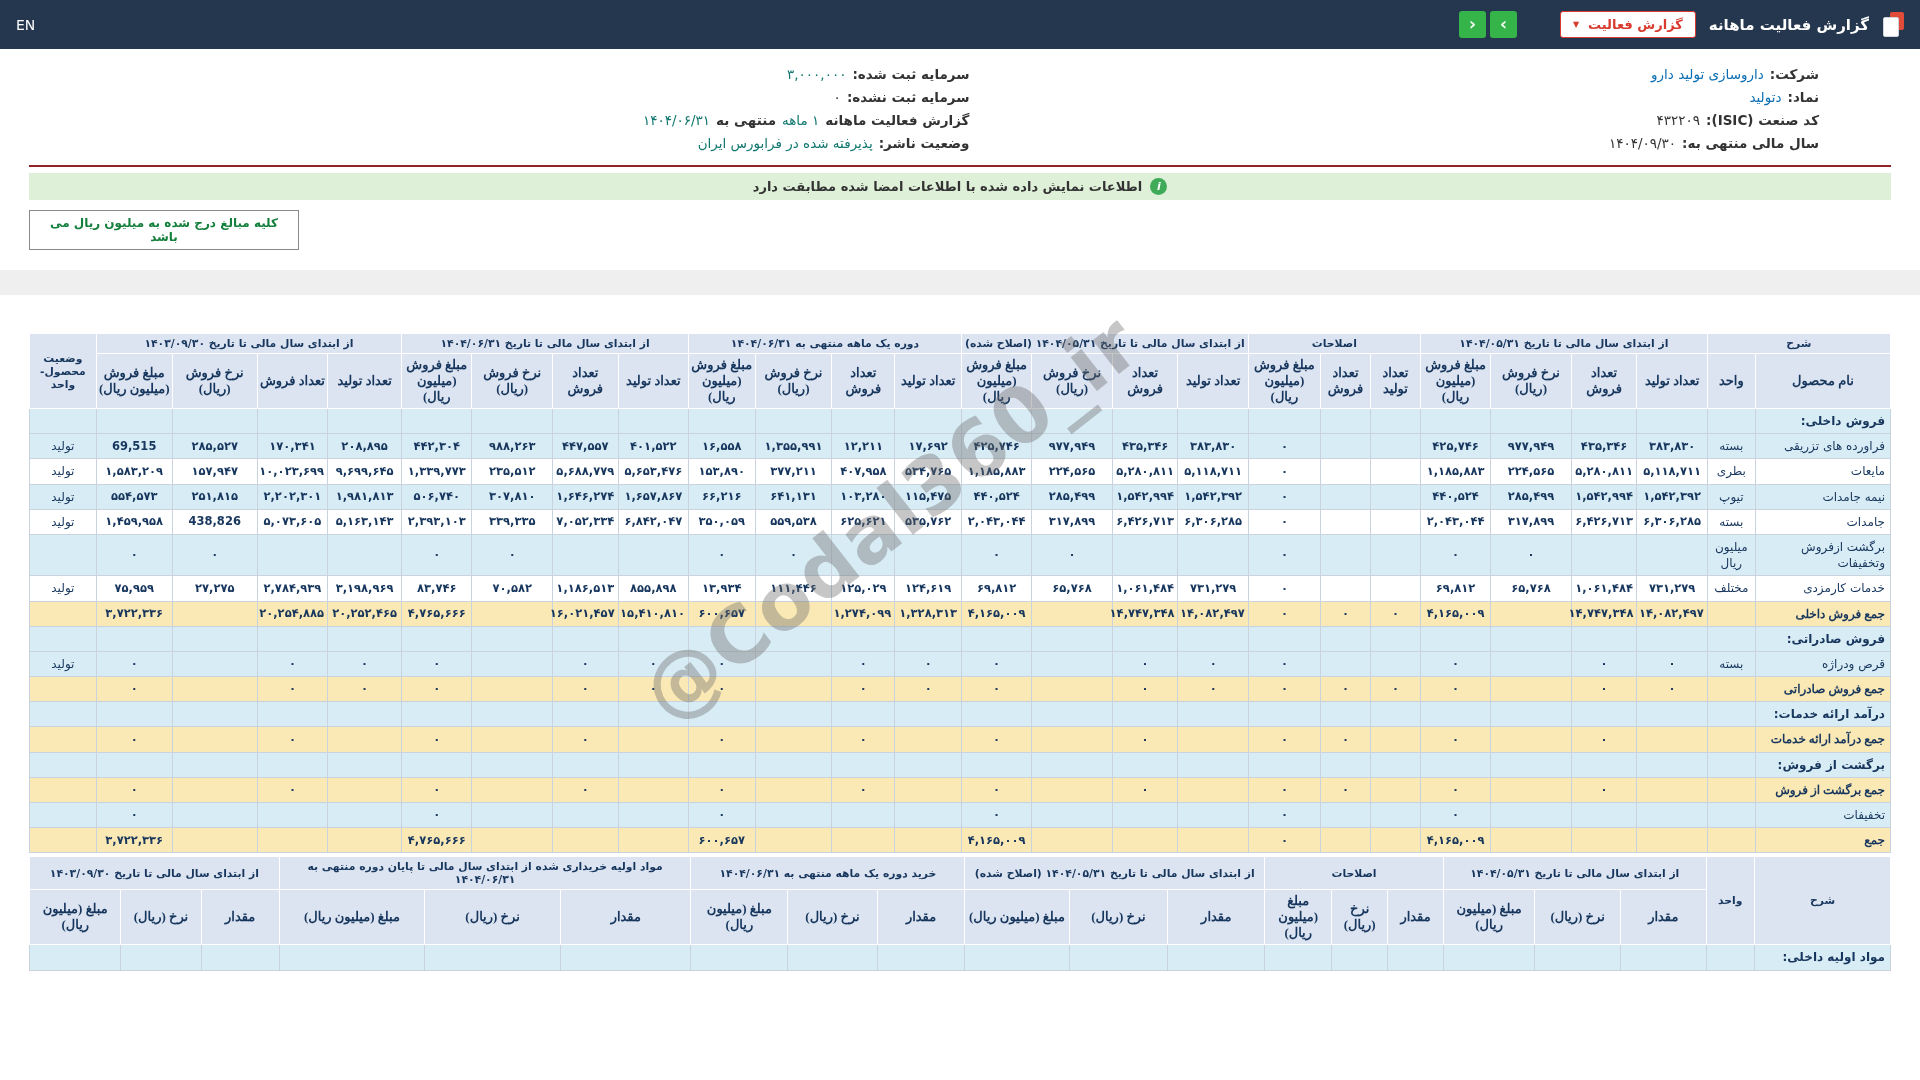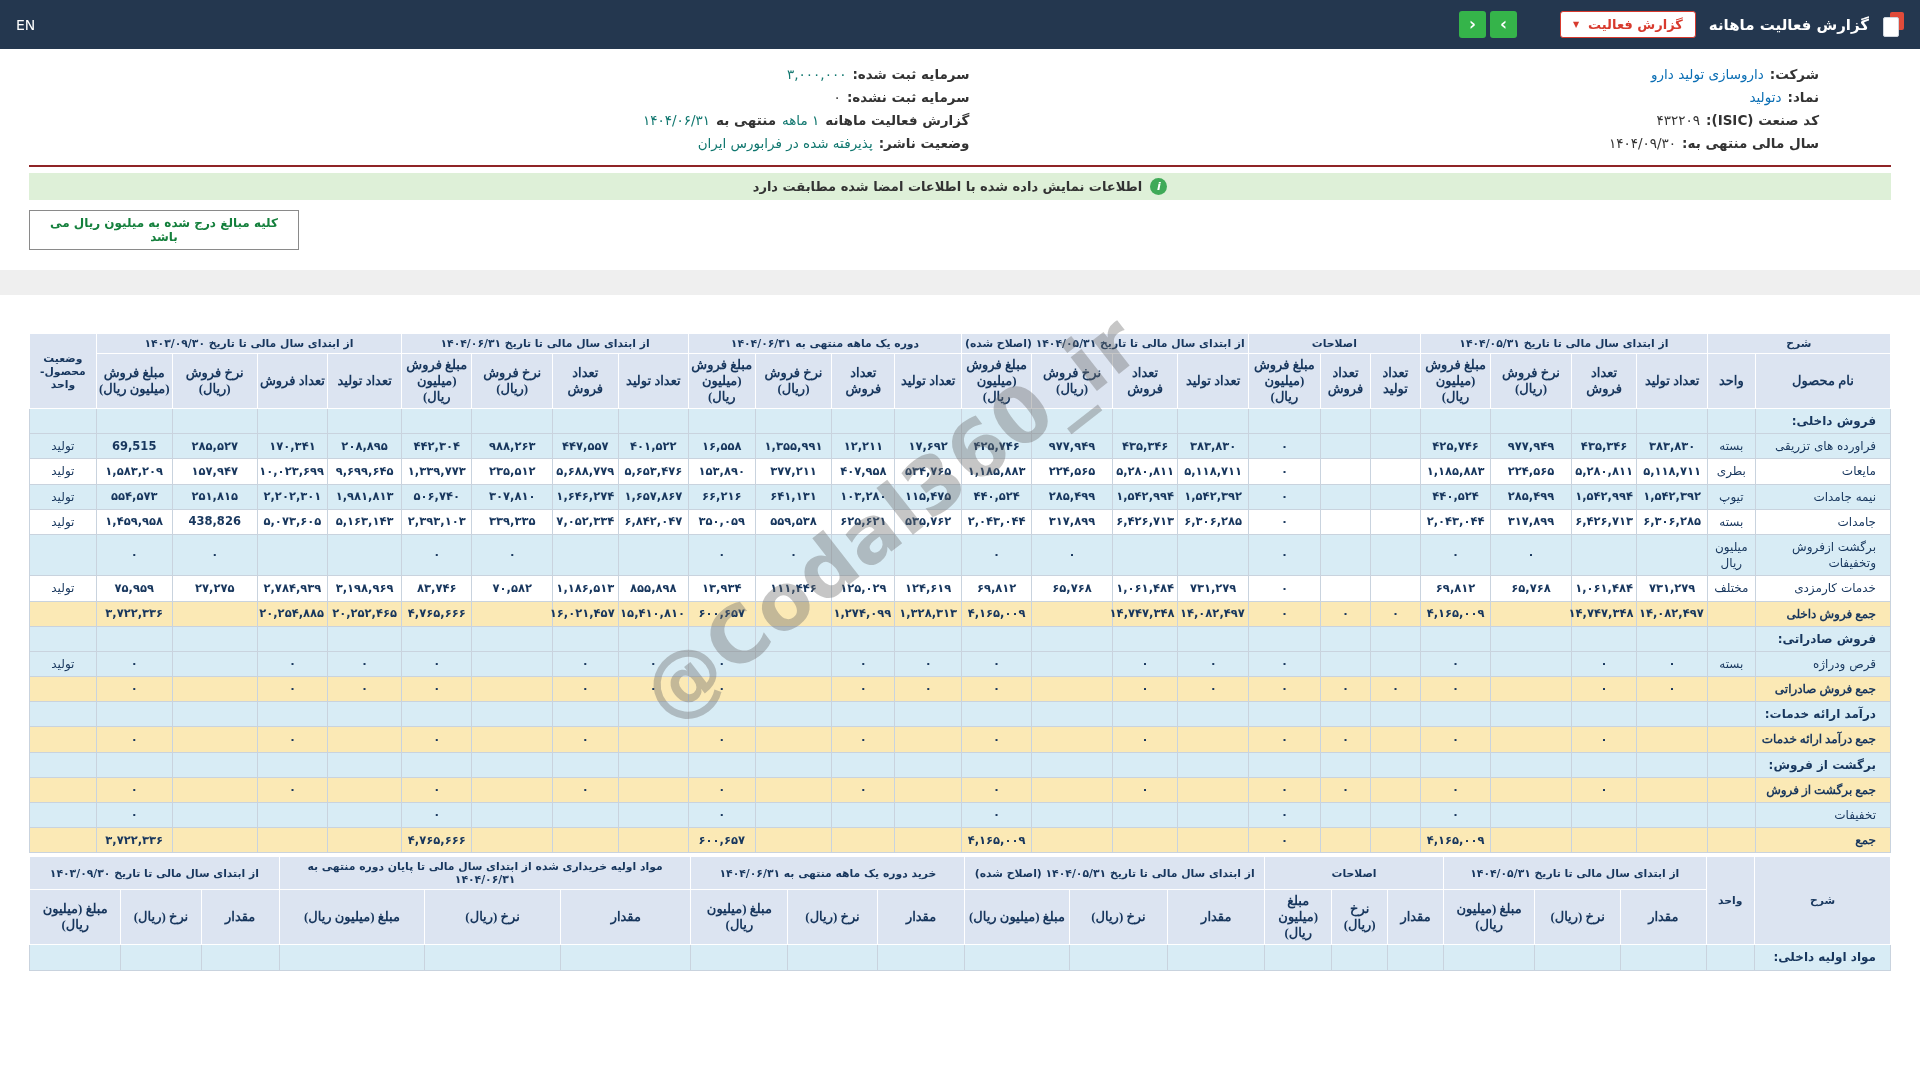--- a/index.html
+++ b/index.html
@@ -49,21 +49,21 @@
 
   table{width:100%;border-collapse:collapse;table-layout:fixed;}
   th{background:#dce4f1;color:#17365d;border:1px solid #fff;padding:3px 2px;text-align:center;vertical-align:middle;font-weight:bold;}
   th.grp{font-size:10.8px;}
   th.sub{font-size:13px;font-family:Liberation Serif, serif;}
   td{border:1px solid #c9d3de;font-size:11.5px;padding:4px 3px;text-align:center;color:#17365d;vertical-align:middle;line-height:1.35;}
   .row-blue td{background:#d8ecf5;}
   .row-white td{background:#fff;}
   .row-total td{background:#fbe9b5;}
   .row-section td{background:#d8ecf5;}
-  .name-cell{text-align:right;padding-right:14px;font-size:12px;}
+  .name-cell{text-align:right;padding-right:5px;font-size:12px;}
   .name-cell.sec{font-weight:bold;font-size:12px;}
   .row-total .name-cell{font-weight:bold;font-family:Liberation Serif, serif;}
   .num{font-weight:bold;}
   .unit-cell,.status-cell{font-size:12px;}
 
   .watermark{position:absolute;top:140px;left:560px;transform:rotate(-38deg);font-size:78px;font-weight:bold;color:rgba(105,105,105,0.38);letter-spacing:1px;direction:ltr;pointer-events:none;white-space:nowrap;}
 </style>
 </head>
 <body>
 

